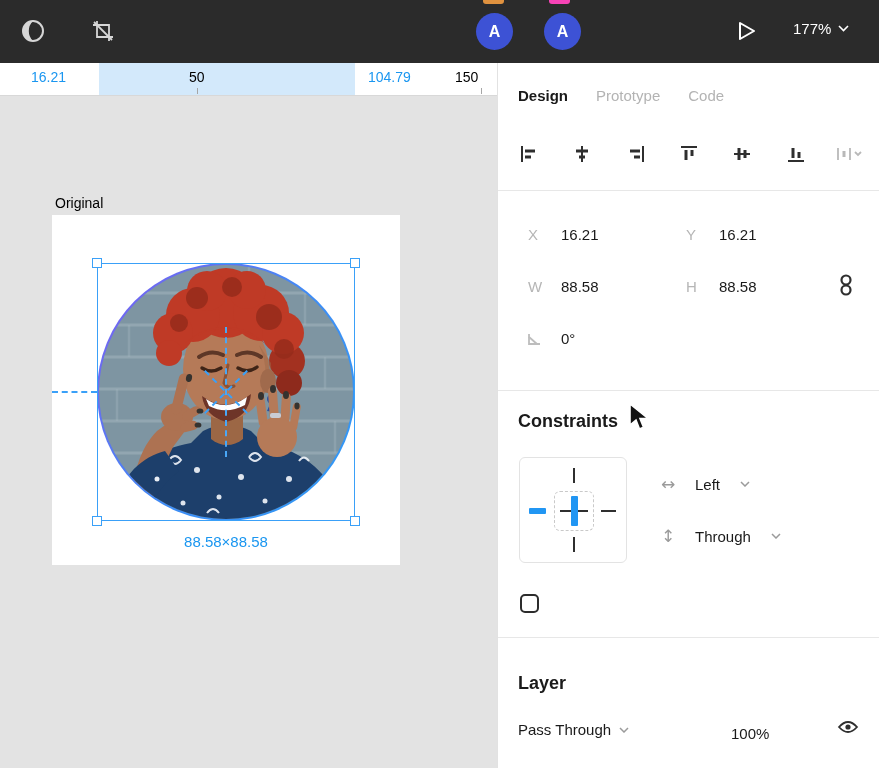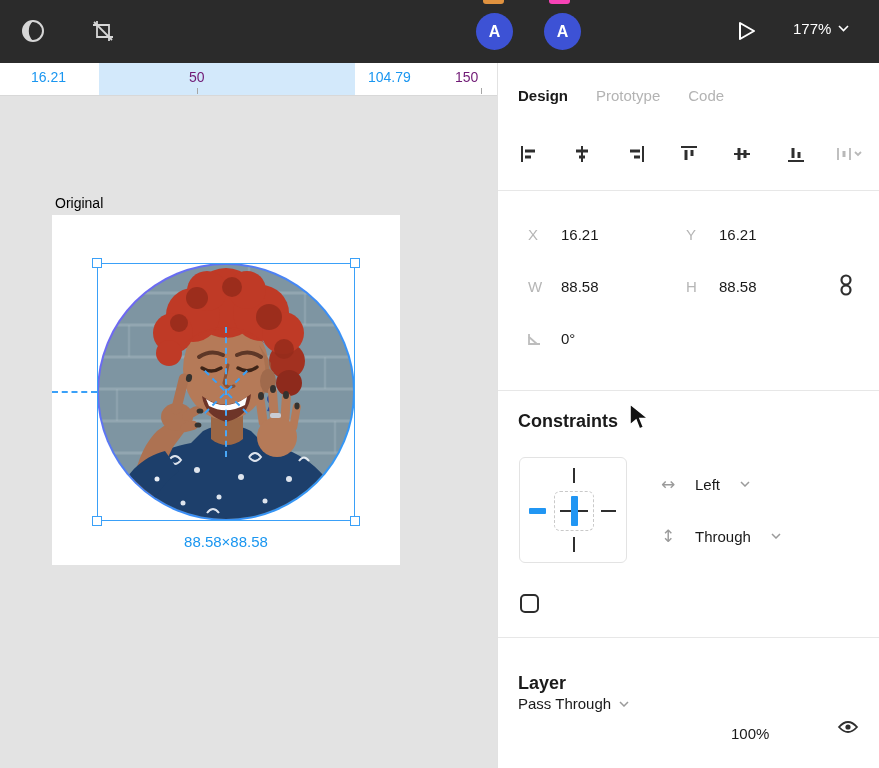--- a/index.html
+++ b/index.html
@@ -18,21 +18,21 @@
                border:none; color:#fff; font-size:15px; font-weight:bold; cursor:pointer;
                font-family:inherit; }
   .zoom-ctl { position:absolute; left:793px; top:20px; color:#fff; font-size:15px; display:flex; align-items:center; gap:7px; cursor:pointer; }
 
   
   .ruler { position:absolute; left:0; top:63px; width:497px; height:33px; background:#fff;
            border-bottom:1px solid #d8d8d8; overflow:hidden; }
   .ruler-highlight { position:absolute; left:99px; top:0; width:256px; height:33px; background:#d3e9fb; }
   .ruler-mark { position:absolute; top:6px; font-size:14px; }
   .ruler-mark.blue { color:#1a96f0; }
-  .ruler-mark.gray { color:#701a75; }
+  .ruler-mark.gray { color:#000000; }
   .ruler-tick { position:absolute; bottom:1px; width:1px; height:6px; background:#a6a6a6; }
 
   
   .canvas { position:absolute; left:0; top:96px; width:497px; height:672px; background:#e3e3e3; }
   .frame-label { position:absolute; left:55px; top:99px; font-size:14px; color:#000000; }
   .frame { position:absolute; left:52px; top:119px; width:348px; height:350px; background:#fff; }
   .circle-ring { position:absolute; left:97px; top:167px; width:258px; height:258px; border-radius:50%;
                  background:linear-gradient(125deg,#7f5cf0 0%,#3e8df5 55%,#2f9bf5 100%); padding:2px; }
   .circle-inner { width:254px; height:254px; border-radius:50%; overflow:hidden; }
   .selection { position:absolute; left:97px; top:167px; width:258px; height:258px;
@@ -71,21 +71,21 @@
   .cw-cv { position:absolute; left:51px; top:38px; width:7px; height:30px; background:#2196f3; border-radius:1px; cursor:pointer; }
 
   .con-row { position:absolute; left:163px; display:flex; align-items:center; font-size:15px; color:#1a1a1a; }
   .con-arrow { color:#9b9b9b; font-size:17px; width:34px; font-family:"DejaVu Sans",sans-serif; }
   .con-val { margin-right:12px; cursor:pointer; }
 
   .checkbox { position:absolute; left:22px; top:531px; width:19px; height:19px;
               border:2px solid #2c2c2c; border-radius:5px; background:#fff; cursor:pointer; }
   .check-label { position:absolute; left:60px; top:531px; font-size:15px; color:#1a1a1a; }
 
-  .blend-row { position:absolute; left:20px; top:632px; display:flex; align-items:center; font-size:15px; color:#1a1a1a; }
+  .blend-row { position:absolute; left:20px; top:658px; display:flex; align-items:center; font-size:15px; color:#1a1a1a; }
   .pct { position:absolute; left:233px; top:662px; font-size:15px; color:#1a1a1a; cursor:text; }
   .eye { position:absolute; left:339px; top:656px; cursor:pointer; }
 
   .chev { display:inline-block; margin-left:8px; }
   .cursor-arrow { position:absolute; left:130px; top:340px; }
 </style>
 </head>
 <body>
 
 <div class="toolbar">

